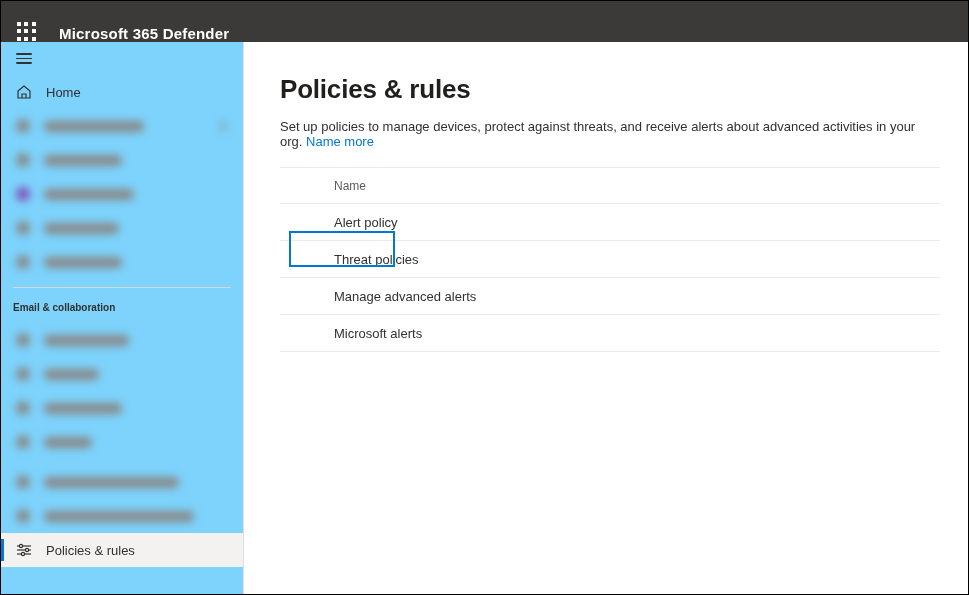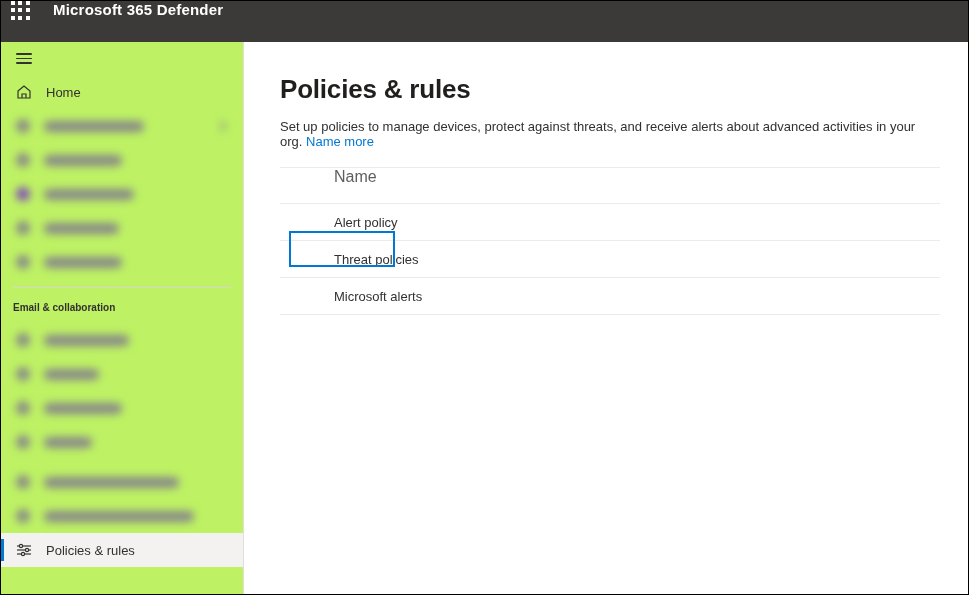--- a/index.html
+++ b/index.html
@@ -8,40 +8,40 @@
       width: 969px;
       height: 595px;
       overflow: hidden;
       background: #fff;
       border: 1px solid #000;
     }
     .header {
       height: 41px;
       background: #3b3a39;
       display: flex;
-      align-items: flex-start;
-      padding-left: 10px;
+      align-items: flex-end;
+      padding-left: 16px;
       color: #fff;
     }
     .waffle-icon {
       width: 20px;
       height: 20px;
       display: grid;
       grid-template-columns: repeat(3, 1fr);
       grid-template-rows: repeat(3, 1fr);
       gap: 2px;
       cursor: pointer;
       margin-right: 22px;
     }
     .waffle-icon span { background: #fff; width: 4px; height: 4px; }
     .app-title { font-size: 15px; font-weight: 600; letter-spacing: .2px; }
     .body-wrap { display: flex; height: calc(100% - 41px); }
     .sidebar {
       width: 243px;
-      background: #bef264;
+      background: #7dd3fc;
       border-right: 1px solid #e1dfdd;
       overflow: hidden;
     }
     .sidebar-top {
       height: 33px;
       display: flex;
       align-items: center;
       padding-left: 15px;
     }
     .hamburger-icon {
@@ -98,21 +98,21 @@
     }
     .main {
       flex: 1;
       padding: 32px 28px 0 36px;
       overflow: hidden;
     }
     .page-title { font-size: 26px; font-weight: 700; color: #201f1e; margin-bottom: 14px; letter-spacing: -.2px; }
     .page-desc { font-size: 13px; color: #323130; margin-bottom: 18px; }
     .learn-more { color: #0078d4; cursor: pointer; }
     .table { border-top: 1px solid #edebe9; }
-    .table-header { display: flex; align-items: flex-start; height: 36px; border-bottom: 1px solid #edebe9; padding-left: 54px; font-size: 16px; color: #605e5c; }
+    .table-header { display: flex; align-items: center; height: 36px; border-bottom: 1px solid #edebe9; padding-left: 54px; font-size: 12px; color: #605e5c; }
     .table-row { display: flex; align-items: center; height: 37px; border-bottom: 1px solid #edebe9; padding-left: 54px; font-size: 13px; color: #323130; cursor: pointer; }
     .highlight-box {
       position: absolute;
       border: 2px solid #0078d4;
       pointer-events: none;
       z-index: 5;
     }
   </style>
 </head>
 <body>
@@ -221,18 +221,21 @@
       <div class="table-header">
         <span>Name</span>
       </div>
       <div class="table-row" style="position:relative">
         <span>Alert policy</span>
       </div>
       <div class="table-row">
         <span>Threat policies</span>
       </div>
       <div class="table-row">
+        <span>Manage advanced alerts</span>
+      </div>
+      <div class="table-row">
         <span>Microsoft alerts</span>
       </div>
     </div>
     <div class="highlight-box" style="left:45px; top:189px; width:106px; height:36px;"></div>
   </div>
 </div>
 
 </body></html>

